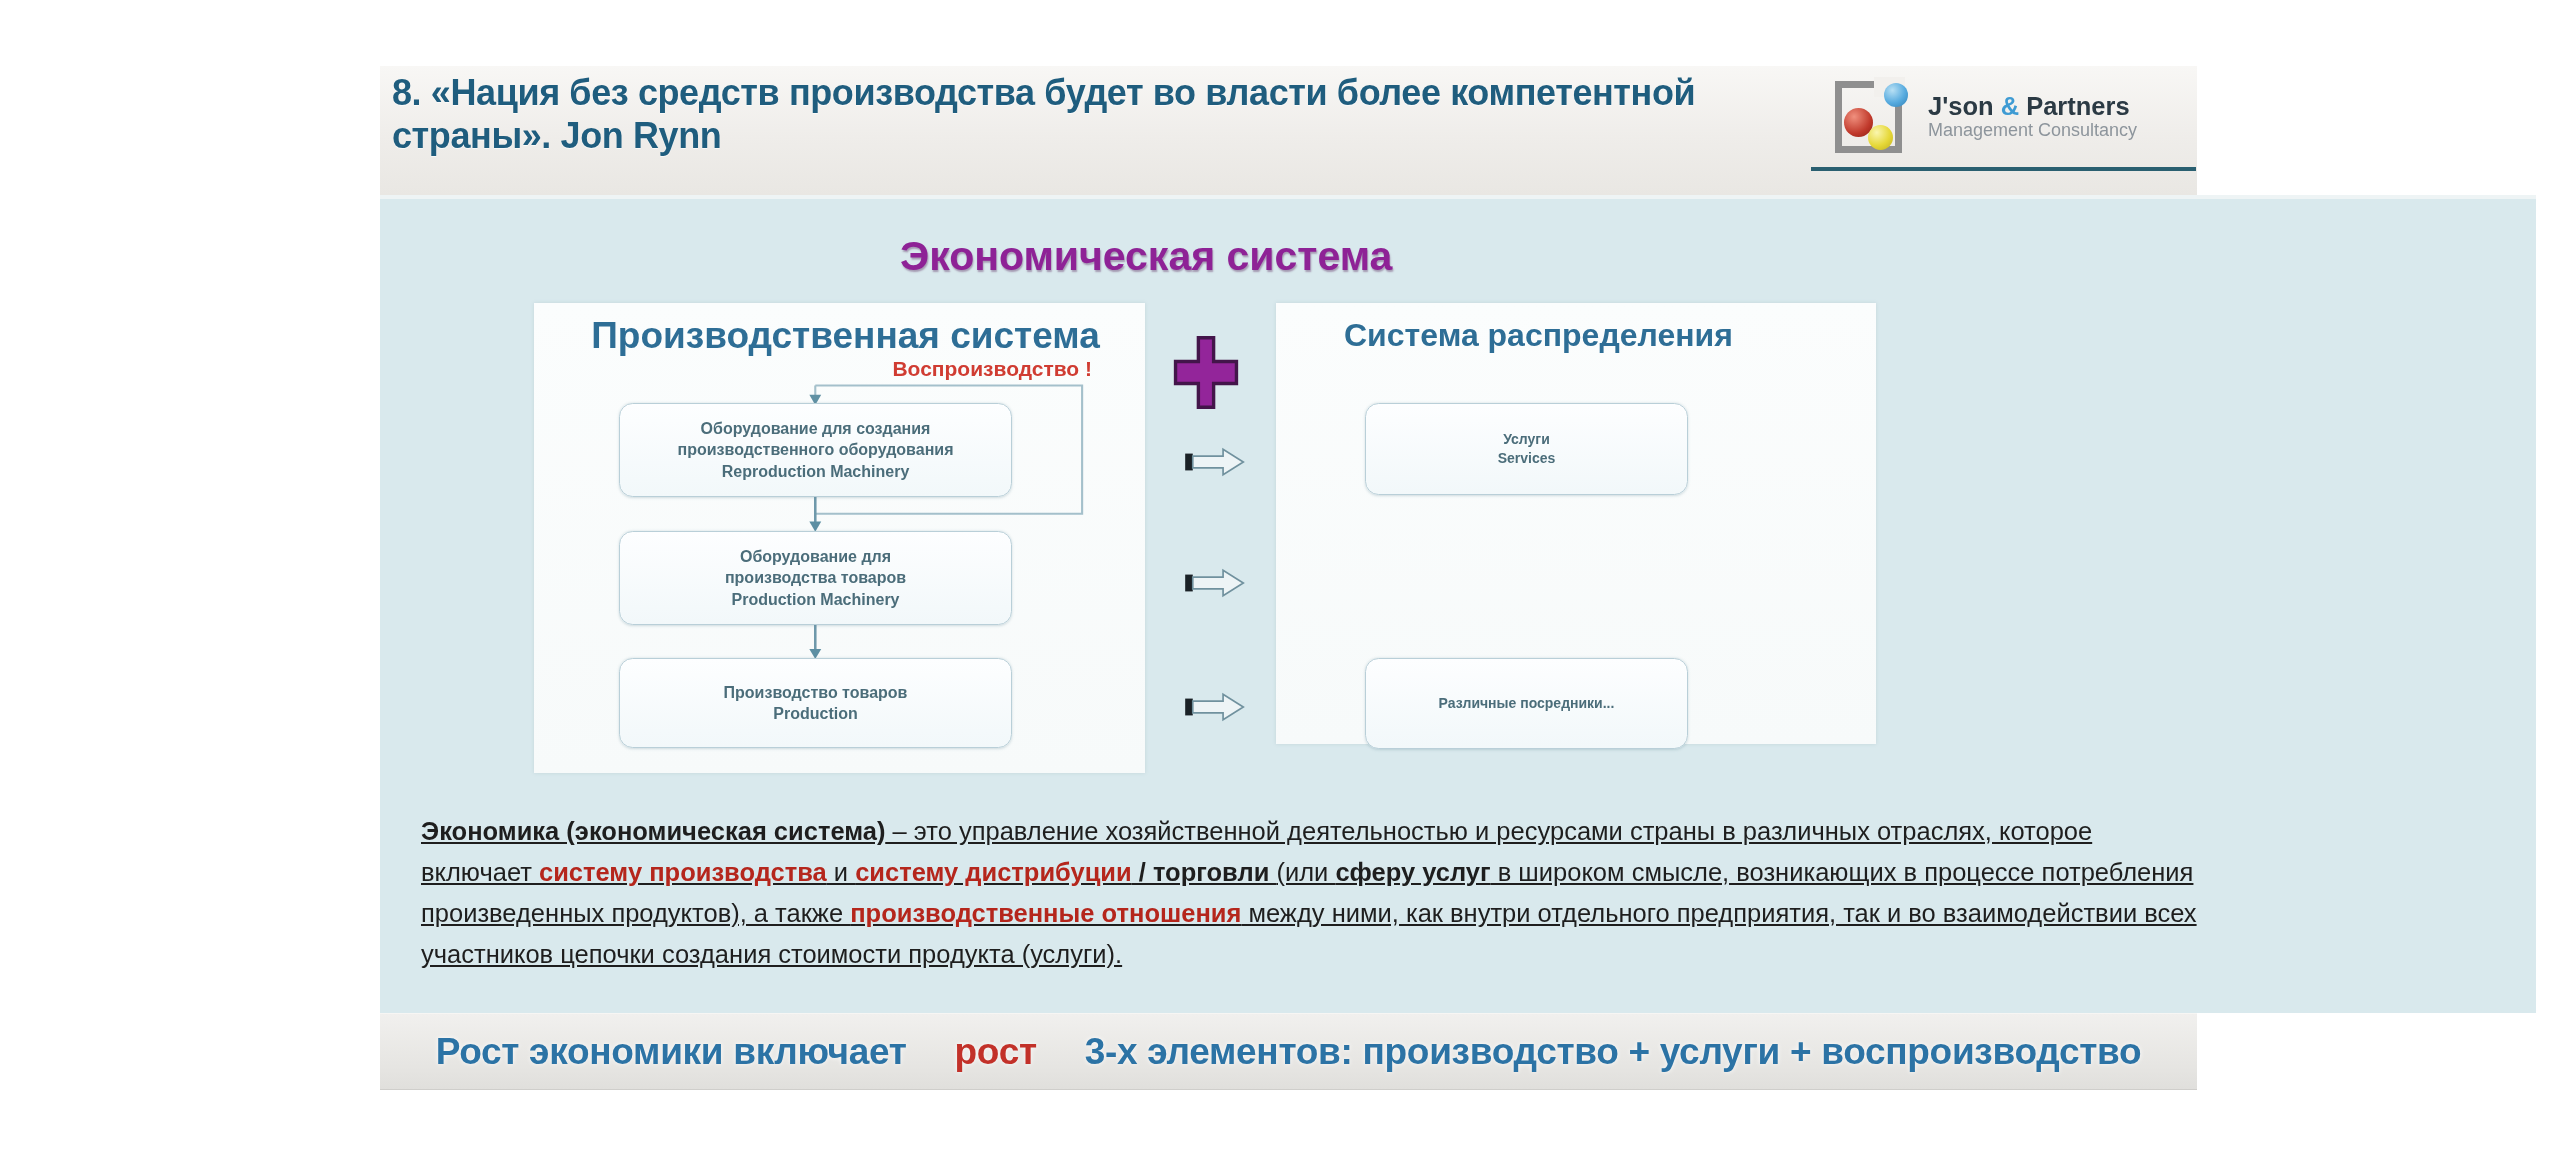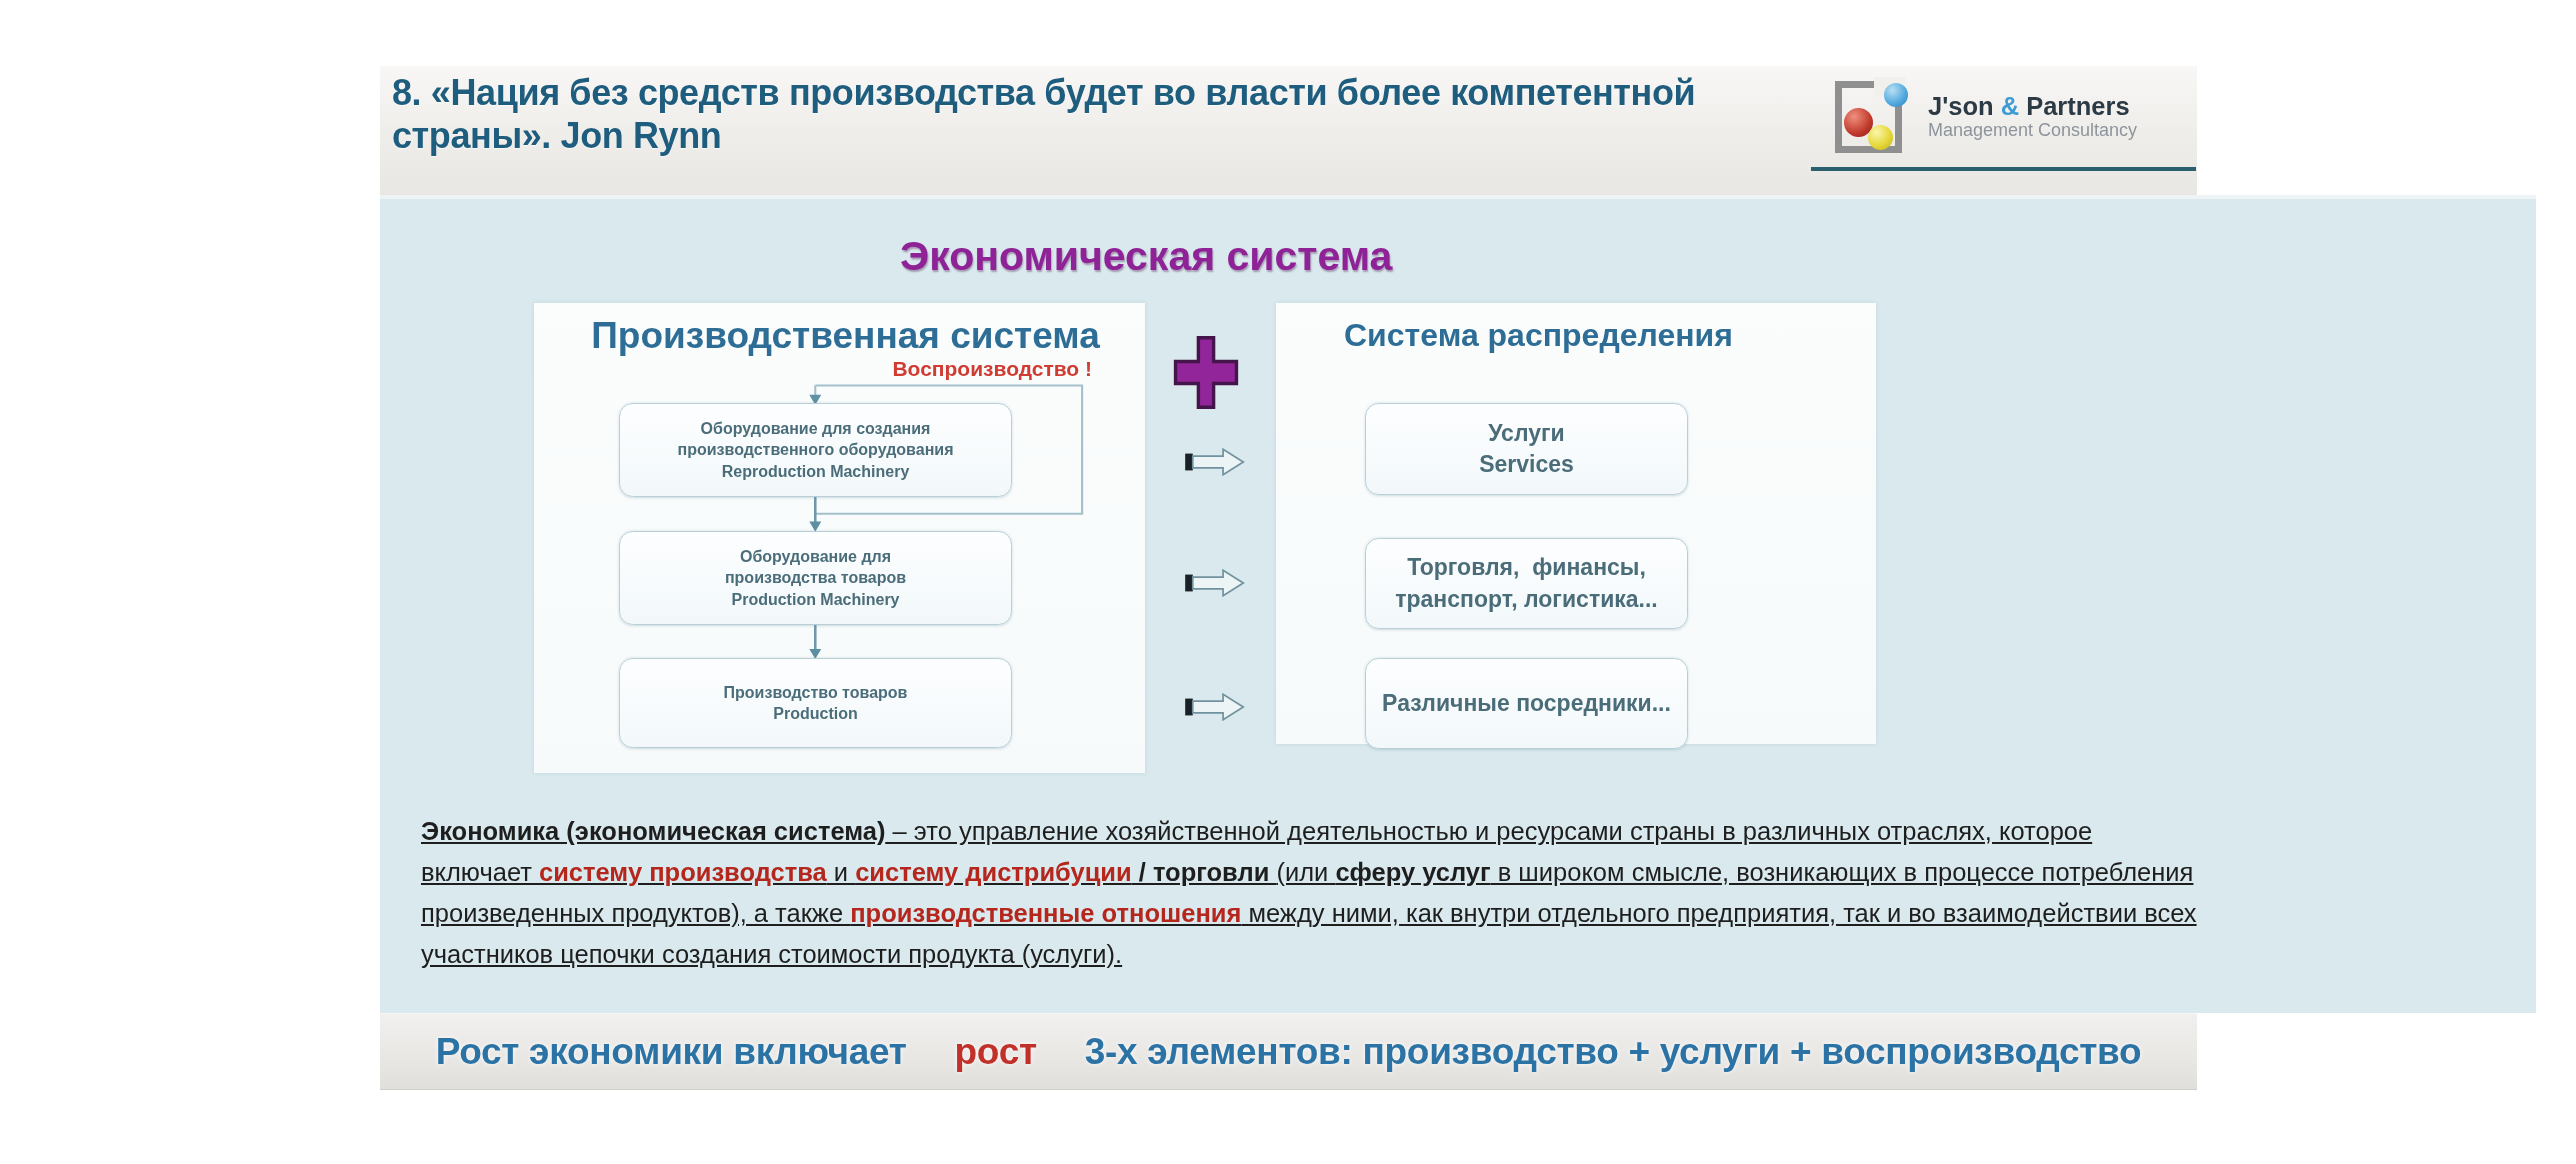--- a/index.html
+++ b/index.html
@@ -52,21 +52,21 @@
 
   .fbox{position:absolute;border:1.7px solid #b9cfd8;border-radius:13.6px;
     background:linear-gradient(180deg,#fdfeff 0%,#f2f8fa 100%);
     box-shadow:0 0.9px 2.6px rgba(110,145,160,.3);
     display:flex;flex-direction:column;align-items:center;justify-content:center;
     font-weight:bold;color:#4b6d7a;text-align:center;box-sizing:border-box;}
   .left-panel .fbox{left:85px;width:393px;font-size:16px;line-height:1.32;}
   .fbox.l1{top:100px;height:94px;}
   .fbox.l2{top:228px;height:94px;}
   .fbox.l3{top:355px;height:90px;}
-  .right-panel .fbox{left:89px;width:323px;font-size:23px;line-height:1.35;}
+  .right-panel .fbox{left:89px;width:323px;font-size:14px;line-height:1.35;}
   .fbox.r1{top:100px;height:92px;}
   .fbox.r2{top:235px;height:91px;}
   .fbox.r3{top:355px;height:91px;}
   .box-line{white-space:pre;}
 
   .mid{position:absolute;left:0;top:0;}
   .plus-wrap{position:absolute;left:793px;top:136px;}
   .flow-arrow{position:absolute;left:805px;}
   .flow-arrow.a1{top:247px;}
   .flow-arrow.a2{top:368px;}
@@ -158,24 +158,20 @@
         <polygon points="9,12 45,12 45,4 69,19 45,34 45,26 9,26" fill="#edf4f6" stroke="#70919e" stroke-width="2"></polygon>
       </svg>
     </div>
 
     <div class="panel right-panel">
       <div class="panel-title">Система распределения</div>
       <div class="fbox r1">
         <div class="box-line">Услуги</div>
         <div class="box-line">Services</div>
       </div>
-      <div class="fbox r2">
-        <div class="box-line">Торговля,  финансы,</div>
-        <div class="box-line">транспорт, логистика...</div>
-      </div>
       <div class="fbox r3">
         <div class="box-line">Различные посредники...</div>
       </div>
     </div>
 
     <div class="paragraph"><span class="seg-b">Экономика (экономическая система)</span><span> – это управление хозяйственной деятельностью и ресурсами страны в различных отраслях, которое включает </span><span class="seg-rb">систему производства</span><span> и </span><span class="seg-rb">систему дистрибуции</span><span class="seg-b"> / торговли </span><span>(или </span><span class="seg-b">сферу услуг</span><span> в широком смысле, возникающих в процессе потребления произведенных продуктов), а также </span><span class="seg-rb">производственные отношения</span><span> между ними, как внутри отдельного предприятия, так и во взаимодействии всех участников цепочки создания стоимости продукта (услуги).</span></div>
 
   </div>
 
   <div class="banner">

